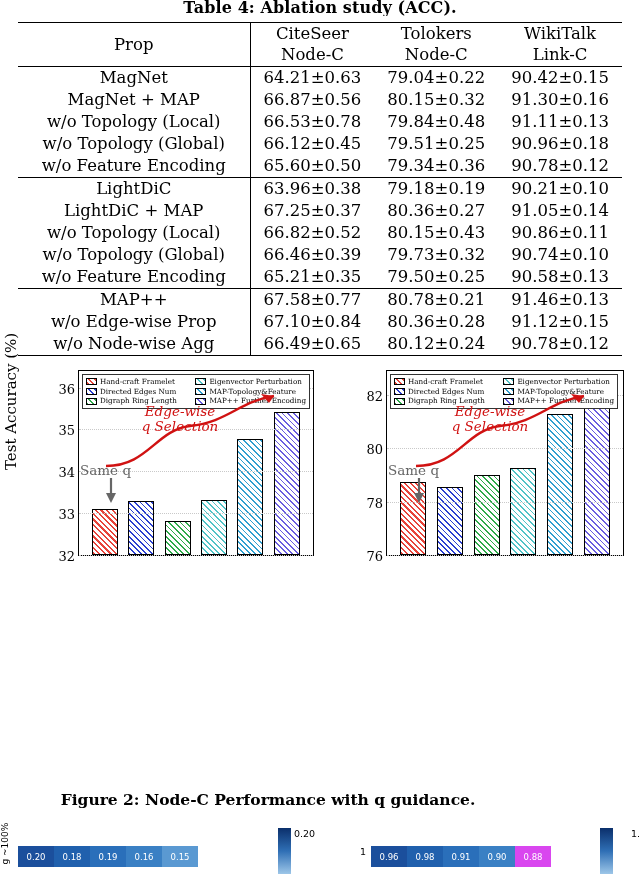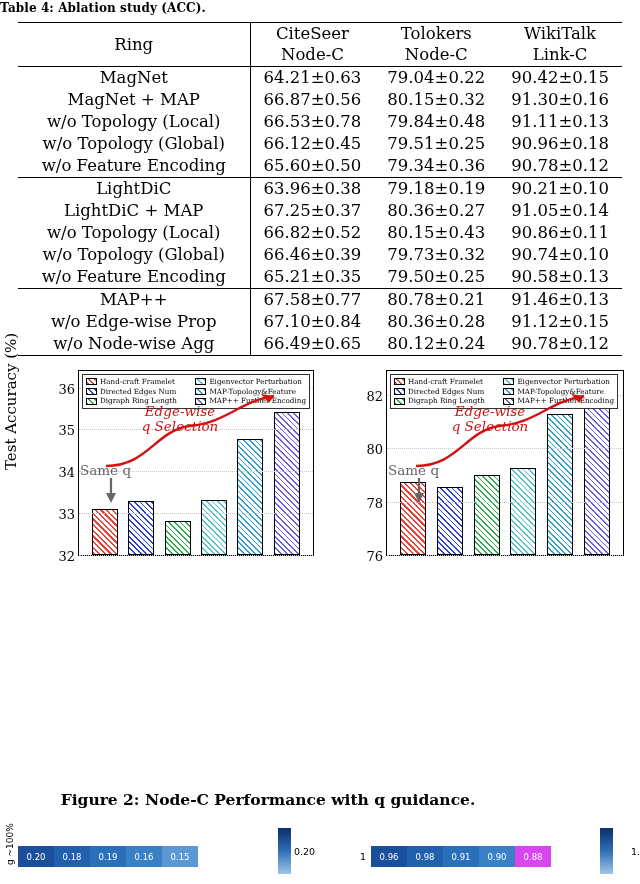--- a/index.html
+++ b/index.html
@@ -8,24 +8,24 @@
     width: 640px; height: 884px;
     background: #ffffff;
     font-family: "DejaVu Serif", serif;
     color: #000;
     overflow: hidden;
   }
   .page { position: relative; width: 640px; height: 884px; }
 
   
   .table-caption {
-    text-align: left;
+    text-align: center;
     font-family: "DejaVu Serif", serif;
     font-weight: bold;
-    font-size: 12px;
+    font-size: 16px;
     letter-spacing: .1px;
     padding-top: 0px;
     height: 16px;
     overflow: hidden;
     line-height: 16px;
   }
   table.ablation {
     border-collapse: collapse;
     width: 604px;
     margin: 6px auto 0 auto;
@@ -144,21 +144,21 @@
     position: absolute;
     top: 790px;
     width: 536px;
     text-align: center;
     font-weight: bold;
     font-size: 15.5px;
   }
 
   
   .strip { position: absolute; top: 818px; left: 0; width: 640px; height: 66px; overflow: hidden; }
-  .cb-row { position: absolute; display: flex; align-items: center; }
+  .cb-row { position: absolute; display: flex; }
   .cb-cell {
     width: 36px; height: 21px;
     color: #fff;
     font-family: "DejaVu Sans", sans-serif;
     font-size: 8.5px;
     display: flex; align-items: center; justify-content: center;
   }
   .cb-bar { width: 13px; height: 46px; }
   .cb-lbl { font-family: "DejaVu Sans", sans-serif; font-size: 9.5px; }
   .rot-lbl {
@@ -169,21 +169,21 @@
 </head>
 <body>
 
 <div class="page">
 
   <div class="table-caption">Table 4: Ablation study (ACC).</div>
 
   <table class="ablation">
     <tbody>
       <tr class="rule-top hdr-row1">
-        <td class="modelcol vline" rowspan="2">Ring</td>
+        <td class="modelcol vline" rowspan="2">Prop</td>
         <td class="hdr-cell">CiteSeer</td>
         <td class="hdr-cell">Tolokers</td>
         <td class="hdr-cell">WikiTalk</td>
       </tr>
       <tr class="hdr-row2">
         <td class="hdr-cell">Node-C</td>
         <td class="hdr-cell">Node-C</td>
         <td class="hdr-cell">Link-C</td>
       </tr>
 

